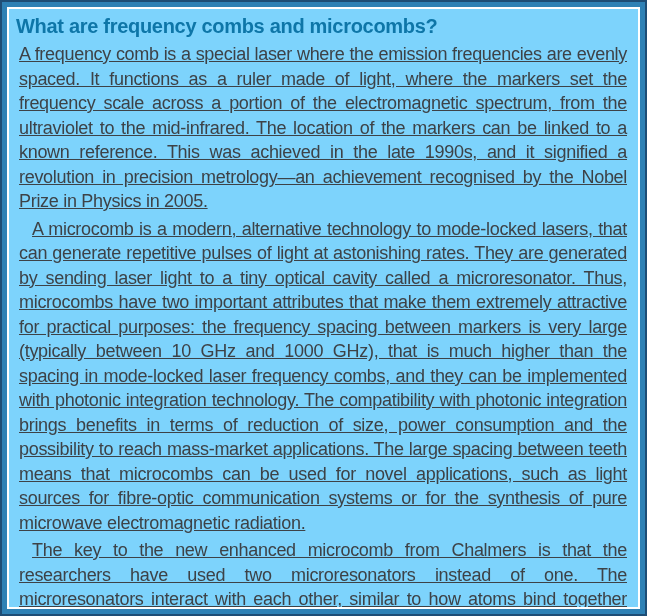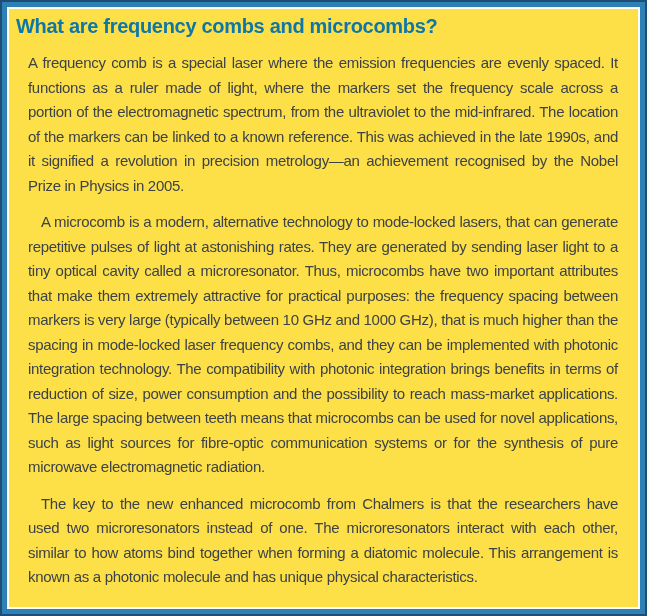--- a/index.html
+++ b/index.html
@@ -19,42 +19,43 @@
     box-sizing: border-box;
     width: 100%;
     height: 100%;
     background: #ffffff;             
     padding: 2px;
   }
   .info-box-content {
     box-sizing: border-box;
     width: 100%;
     height: 100%;
-    background: #fde047;             
+    background: #7dd3fc;             
     padding: 5px 8px 6px 7px;
     overflow: hidden;
   }
   .box-title {
     margin: 0 0 1px 0;
     font-family: "Liberation Sans", sans-serif;
     font-weight: bold;
     font-size: 20px;
     line-height: 25px;
     letter-spacing: -0.3px;
     color: #0e76a8;
   }
   .para {
-    margin: 12px;
+    margin: 3px;
     font-family: "Liberation Sans", sans-serif;
     font-weight: normal;
-    font-size: 15px;
+    font-size: 18px;
     line-height: 24.5px;
     letter-spacing: -0.3px;
     color: #3d4247;
     text-align: justify;
+    text-decoration: underline;
   }
   .para.indent {
     text-indent: 13px;
   }
 </style>
 </head>
 <body>
 
 <div class="info-box">
   <div class="info-box-white">

